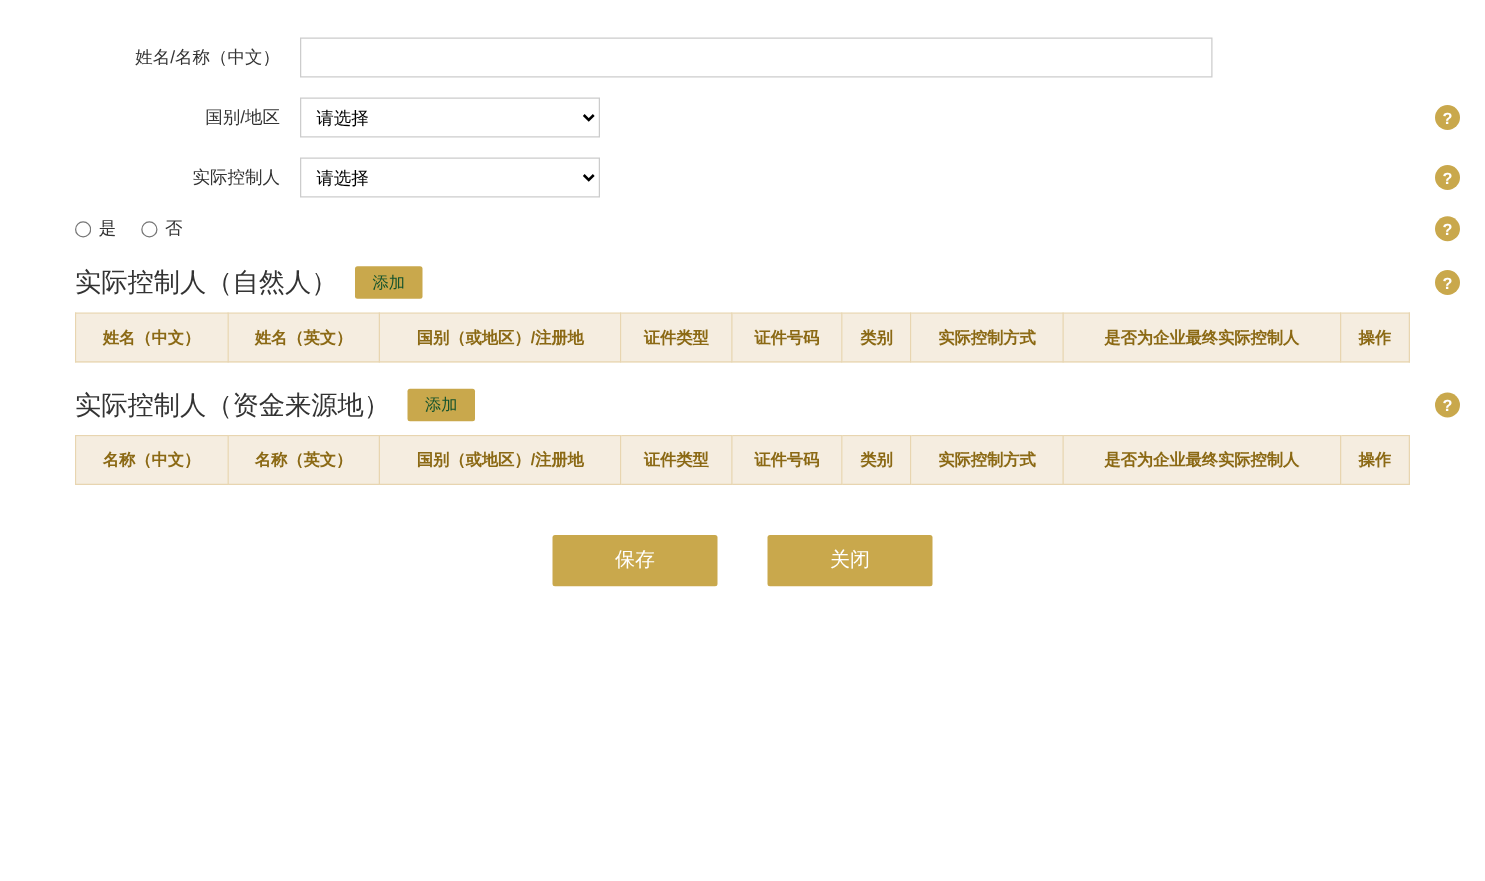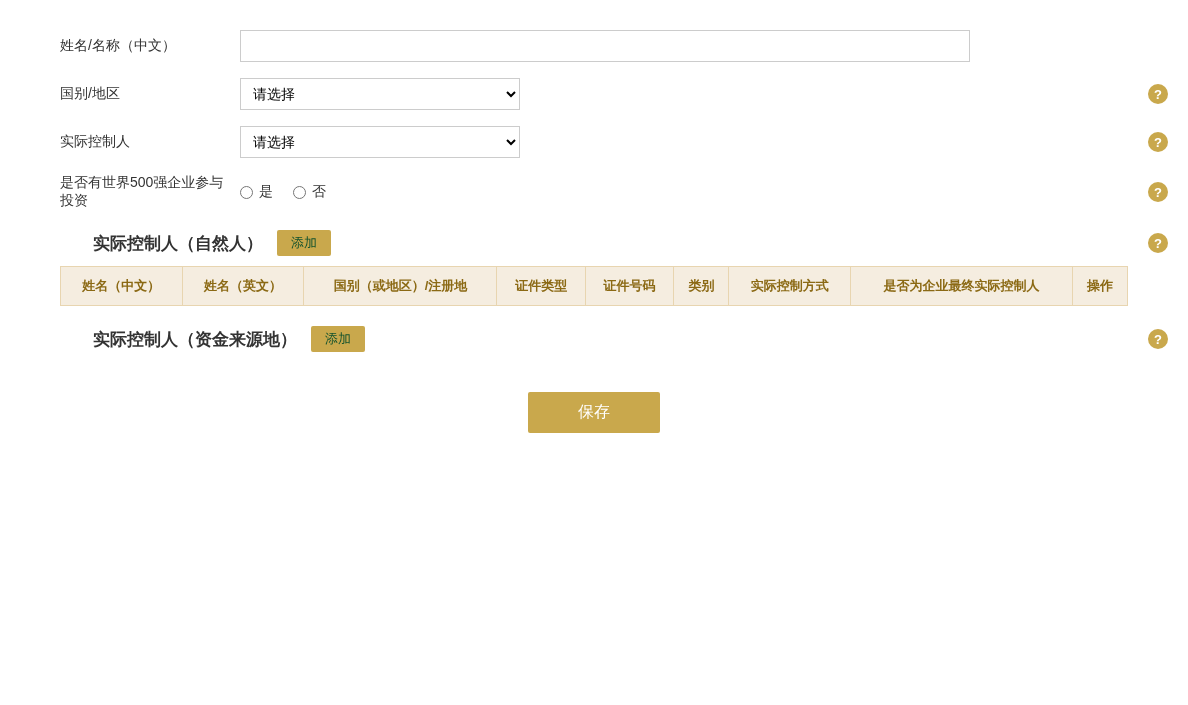--- a/index.html
+++ b/index.html
@@ -24,38 +24,39 @@
 
     .form-row {
       display: flex;
       align-items: center;
       margin-bottom: 16px;
       position: relative;
     }
 
     .form-label {
       width: 180px;
+      text-align: right;
       padding-right: 16px;
       color: #333;
       font-size: 14px;
       flex-shrink: 0;
     }
 
     .form-input {
       flex: 1;
       max-width: 730px;
       height: 32px;
       border: 1px solid #ccc;
       padding: 4px 8px;
       font-size: 14px;
       outline: none;
     }
 
     .form-select {
-      width: 280px;
+      width: 240px;
       height: 32px;
       border: 1px solid #ccc;
       padding: 4px 8px;
       font-size: 14px;
       background: #fff;
       outline: none;
       appearance: auto;
     }
 
     .help-icon {
@@ -90,24 +91,23 @@
     }
 
     .section-header {
       display: flex;
       align-items: center;
       margin-bottom: 10px;
       position: relative;
     }
 
     .section-title {
-      font-size: 17px;
+      font-size: 21px;
       color: #333;
-      font-weight: bold;
-      margin-left: 33px;
+      font-weight: normal;
     }
 
     .add-btn {
       background: #c9a84c;
       color: #14532d;
       border: none;
       padding: 4px 14px;
       font-size: 13px;
       cursor: pointer;
       border-radius: 2px;
@@ -175,21 +175,20 @@
 
   <div class="form-row">
     <label class="form-label">实际控制人</label>
     <select class="form-select">
       <option>请选择</option>
     </select>
     <span class="help-icon">?</span>
   </div>
 
   <div class="form-row">
-    <label class="form-label">是否有世界500强企业参与投资</label>
     <div class="radio-group">
       <label class="radio-label">
         <input type="radio" name="fortune500" value="yes" style="">
         <span>是</span>
       </label>
       <label class="radio-label">
         <input type="radio" name="fortune500" value="no" style="">
         <span>否</span>
       </label>
     </div>
@@ -223,17 +222,36 @@
     </tbody>
   </table>
 </div>
 
 <div class="section-block">
   <div class="section-header" style="position:relative;">
     <span class="section-title">实际控制人（资金来源地）</span>
     <button class="add-btn">添加</button>
     <span class="help-icon" style="position:absolute; right:-40px;">?</span>
   </div>
+  <table class="table-container">
+    <thead>
+      <tr>
+        <th>名称（中文）</th>
+        <th>名称（英文）</th>
+        <th>国别（或地区）/注册地</th>
+        <th>证件类型</th>
+        <th>证件号码</th>
+        <th>类别</th>
+        <th>实际控制方式</th>
+        <th>是否为企业最终实际控制人</th>
+        <th>操作</th>
+      </tr>
+    </thead>
+    <tbody>
+      
+    </tbody>
+  </table>
 </div>
 
 <div class="footer-buttons">
   <button class="footer-btn">保存</button>
+  <button class="footer-btn">关闭</button>
 </div>
 
 </body></html>

